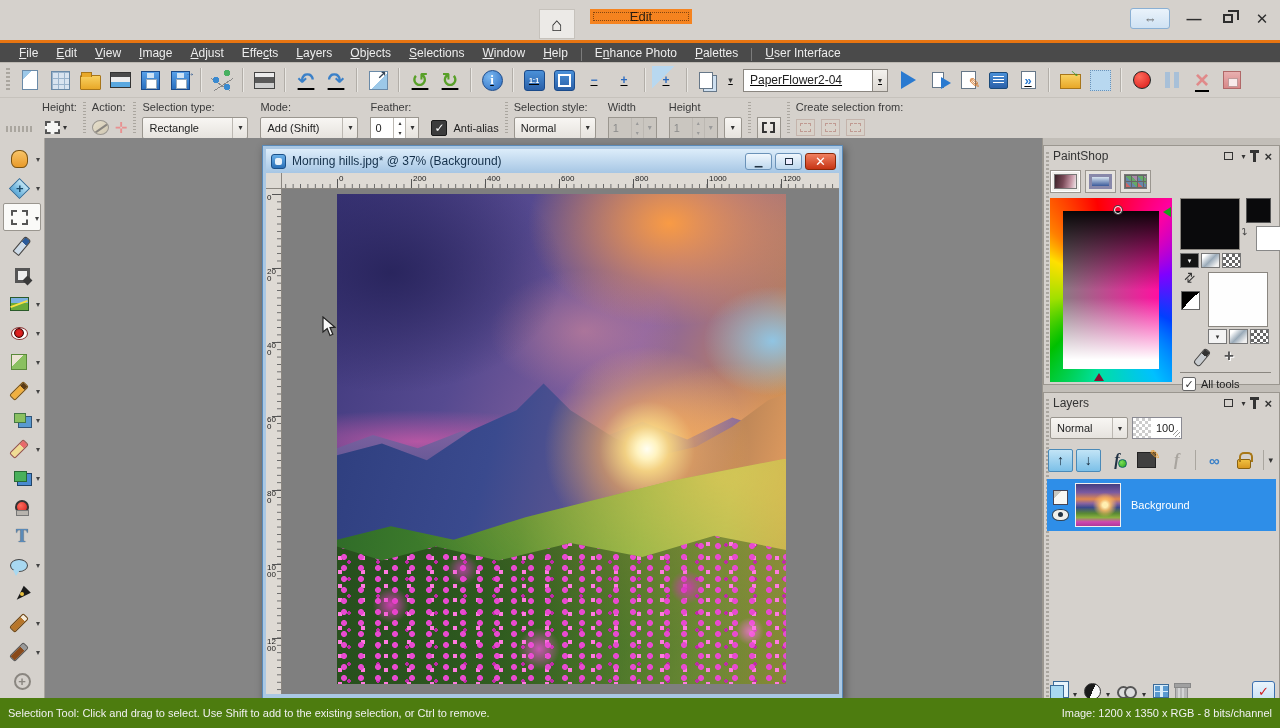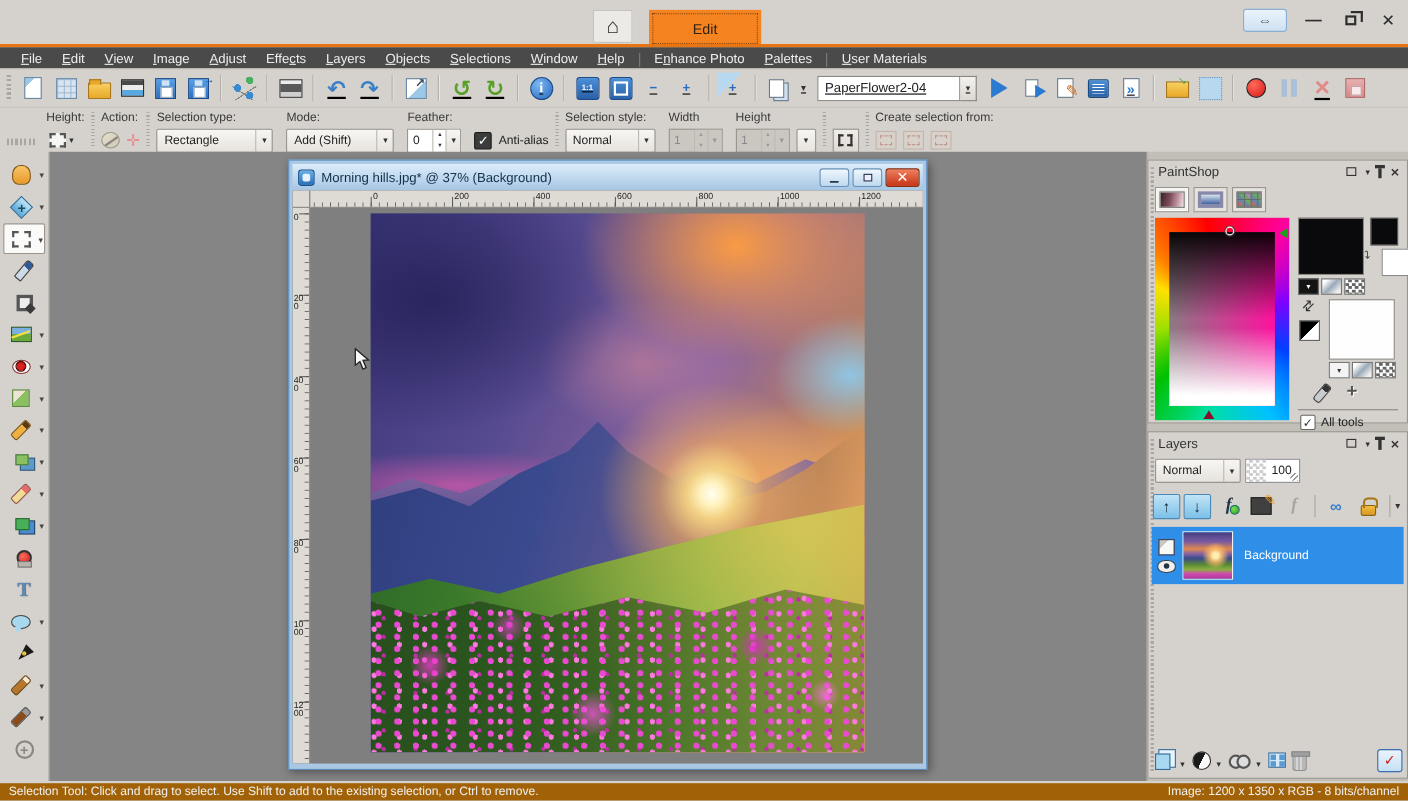--- a/index.html
+++ b/index.html
@@ -5,21 +5,21 @@
   * { margin:0; padding:0; box-sizing:border-box; }
   html,body { width:1280px; height:728px; overflow:hidden; }
   body { font-family:"Liberation Sans","DejaVu Sans",sans-serif; background:#d5d1cc; }
   #app { position:relative; width:1280px; height:728px; background:#d5d1cc; overflow:hidden; }
 
   
   .titlebar { position:absolute; top:0; left:0; right:0; height:40px; background:#d5d1cc; }
   .app-title { position:absolute; left:18px; top:8px; font-size:18px; color:#1f1f1f; letter-spacing:.2px; }
   .home-btn { position:absolute; left:539px; top:9px; width:36px; height:30px; background:#eceae7; border:1px solid #c6c2bc; display:flex; align-items:center; justify-content:center; }
   .home-glyph { font-size:19px; color:#2e2e2e; line-height:1; }
-  .edit-tab { position:absolute; left:590px; top:9px; width:102px; height:34px; background:#f5831f; color:#2e2212; font-size:13px; display:flex; align-items:center; justify-content:center; outline:1px dotted rgba(0,0,0,.45); outline-offset:-4px; }
+  .edit-tab { position:absolute; left:590px; top:9px; width:102px; height:15px; background:#f5831f; color:#2e2212; font-size:13px; display:flex; align-items:center; justify-content:center; outline:1px dotted rgba(0,0,0,.45); outline-offset:-4px; }
   .accentline { position:absolute; top:40px; left:0; right:0; height:3px; background:#e87511; }
   .win-ctrls { position:absolute; right:8px; top:8px; display:flex; align-items:center; gap:14px; }
   .flip-btn { width:40px; height:21px; border:1px solid #8ab0d4; border-radius:3px; background:linear-gradient(#eaf3fb,#cfe2f3); color:#555; font-size:13px; display:flex; align-items:center; justify-content:center; }
   .wc { width:20px; height:20px; display:flex; align-items:center; justify-content:center; color:#2e2e2e; font-size:15px; font-weight:bold; }
   .restore-glyph { position:relative; width:10px; height:9px; border:2px solid #2e2e2e; background:transparent; }
   .restore-glyph::before { content:""; position:absolute; left:3px; top:-6px; width:9px; height:8px; border:2px solid #2e2e2e; border-left:none; border-bottom:none; }
 
   
   .menubar { position:absolute; top:43px; left:0; right:0; height:19px; background:#4a4a4a; display:flex; align-items:center; padding-left:10px; }
   .mgroup { display:flex; height:100%; }
@@ -297,21 +297,21 @@
   .mask::before, .mask::after { content:""; position:absolute; top:0; width:9px; height:9px; border:2px solid #555; border-radius:50%; background:#ddd; }
   .mask::before { left:0; } .mask::after { right:0; }
   .grp { width:16px; height:14px; border:1px solid #3a6a98; background:#d8ecf8; position:relative; }
   .grp::after { content:""; position:absolute; left:1px; top:1px; width:5px; height:5px; background:#5a9ad0; box-shadow:8px 0 #5a9ad0,0 6px #5a9ad0,8px 6px #5a9ad0; }
   .trash { position:relative; width:13px; height:15px; margin-top:4px; background:linear-gradient(90deg,#b8b8b8 0 2px,#d4d4d4 2px 4px,#b8b8b8 4px 6px,#d4d4d4 6px 8px,#b8b8b8 8px); border:1px solid #909090; border-radius:0 0 3px 3px; }
   .trash::before { content:""; position:absolute; top:-4px; left:-2px; width:15px; height:3px; background:#a0a0a0; border:1px solid #888; }
   .chkbtn { margin-left:auto; width:23px; height:21px; border:1.5px solid #3a70b0; border-radius:3px; background:linear-gradient(#eaf4fc,#c6e0f4); display:flex; align-items: center; justify-content:center; color:#d02020; font-weight:bold; font-size:13px; }
   .bdd { font-size:8px; color:#333; margin:6px 3px 0 1px; }
 
   
-  .statusbar { position:absolute; left:0; right:0; bottom:0; height:16px; background:#a16207; display:flex; align-items:center; justify-content:space-between; padding:0 8px; }
+  .statusbar { position:absolute; left:0; right:0; bottom:0; height:30px; background:#4d7c0f; display:flex; align-items:center; justify-content:space-between; padding:0 8px; }
   .statusbar span { color:#f0f0f0; font-size:11px; white-space:nowrap; }
 </style>
 </head>
 <body>
 
 <div id="app">
 
   <div class="titlebar">
     <div class="home-btn">
       <span class="home-glyph">⌂</span>
@@ -413,21 +413,21 @@
           <span class="u">P</span>
           <span>alettes</span>
         </div>
       </div>
     <div class="msep"></div>
     <div class="mgroup">
 
         <div class="mi">
           <span></span>
           <span class="u">U</span>
-          <span>ser Materials</span>
+          <span>ser Interface</span>
         </div>
       </div>
   </div>
 
   <div class="toolbar">
     <div class="tb-grip"></div>
     <div class="iconrow">
 
         <div class="ti" data-icon="new">
           <span class="g"></span>

